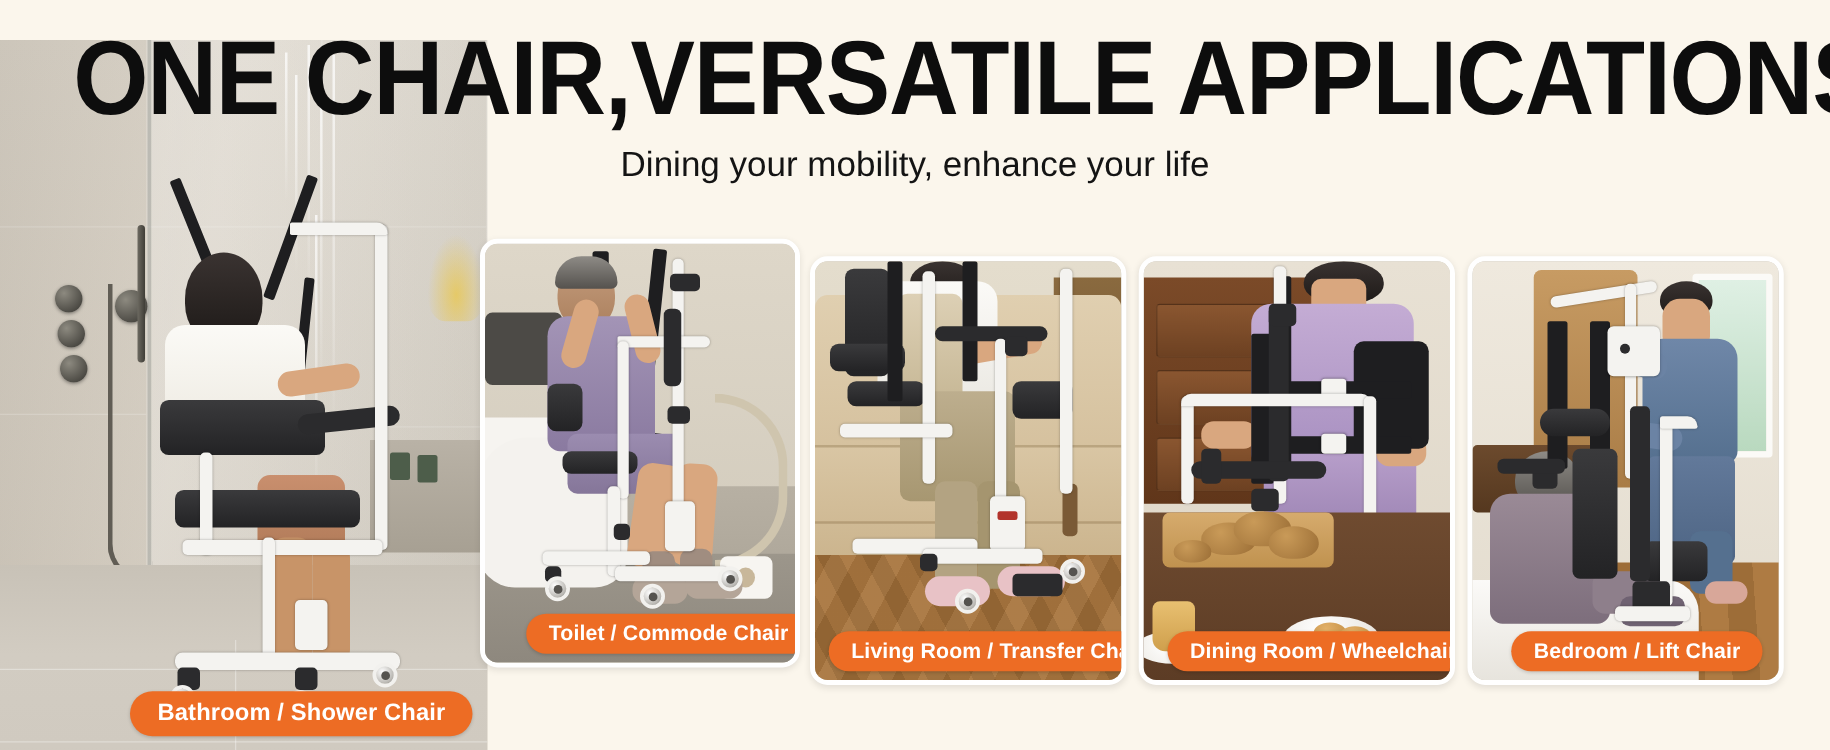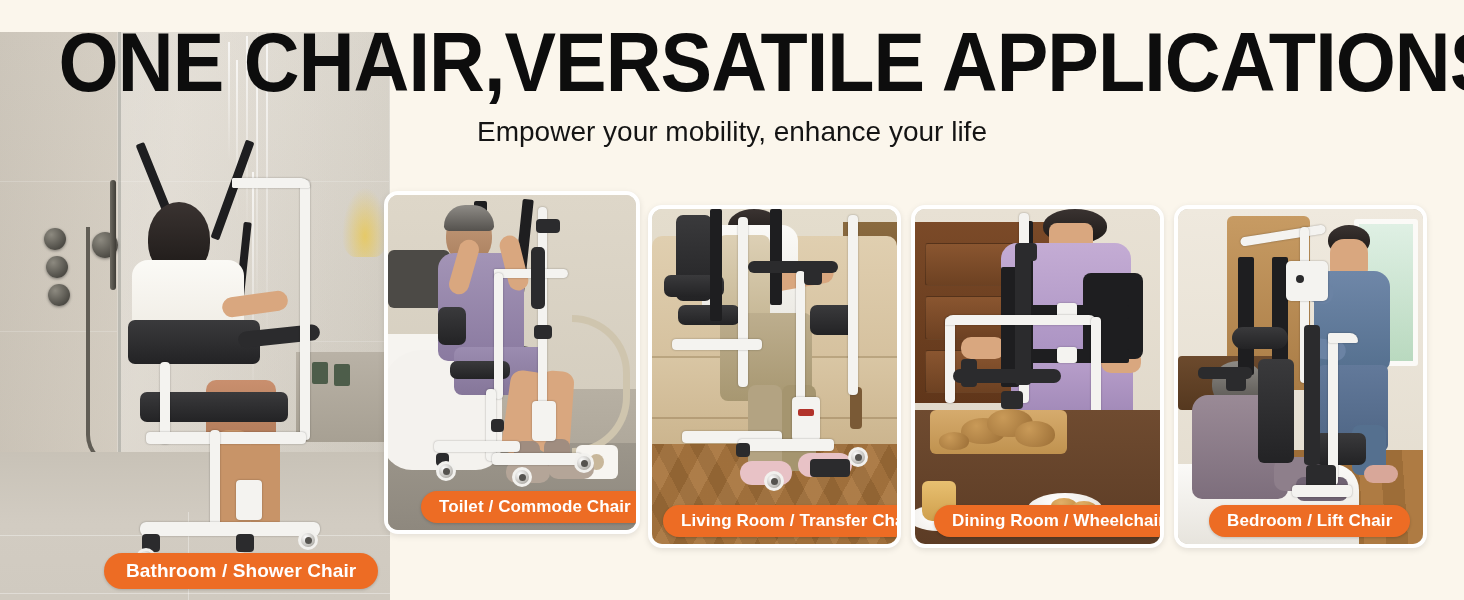--- a/index.html
+++ b/index.html
@@ -502,15 +502,15 @@
       <div class="frame-d" style="left:20px;top:158px;width:54px;height:12px;border-radius:5px;"></div>
       <div class="frame" style="left:150px;top:126px;width:10px;height:150px;border-radius:4px;"></div>
       <div class="frame" style="left:150px;top:124px;width:30px;height:10px;border-radius:5px 20px 5px 5px;"></div>
       <div class="frame-d" style="left:128px;top:256px;width:30px;height:24px;border-radius:4px;"></div>
       <div class="frame" style="left:114px;top:276px;width:60px;height:12px;"></div>
     </div>
     <div class="badge" style="left: 31px; top: 296px; background: rgb(237, 108, 36);">Bedroom / Lift Chair</div>
   </div>
 
   <div class="headline">ONE CHAIR,VERSATILE APPLICATIONS</div>
-  <div class="subline">Empower your mobility, enhance your life</div>
+  <div class="subline">Dining your mobility, enhance your life</div>
 
 </div>
 
 </body></html>

